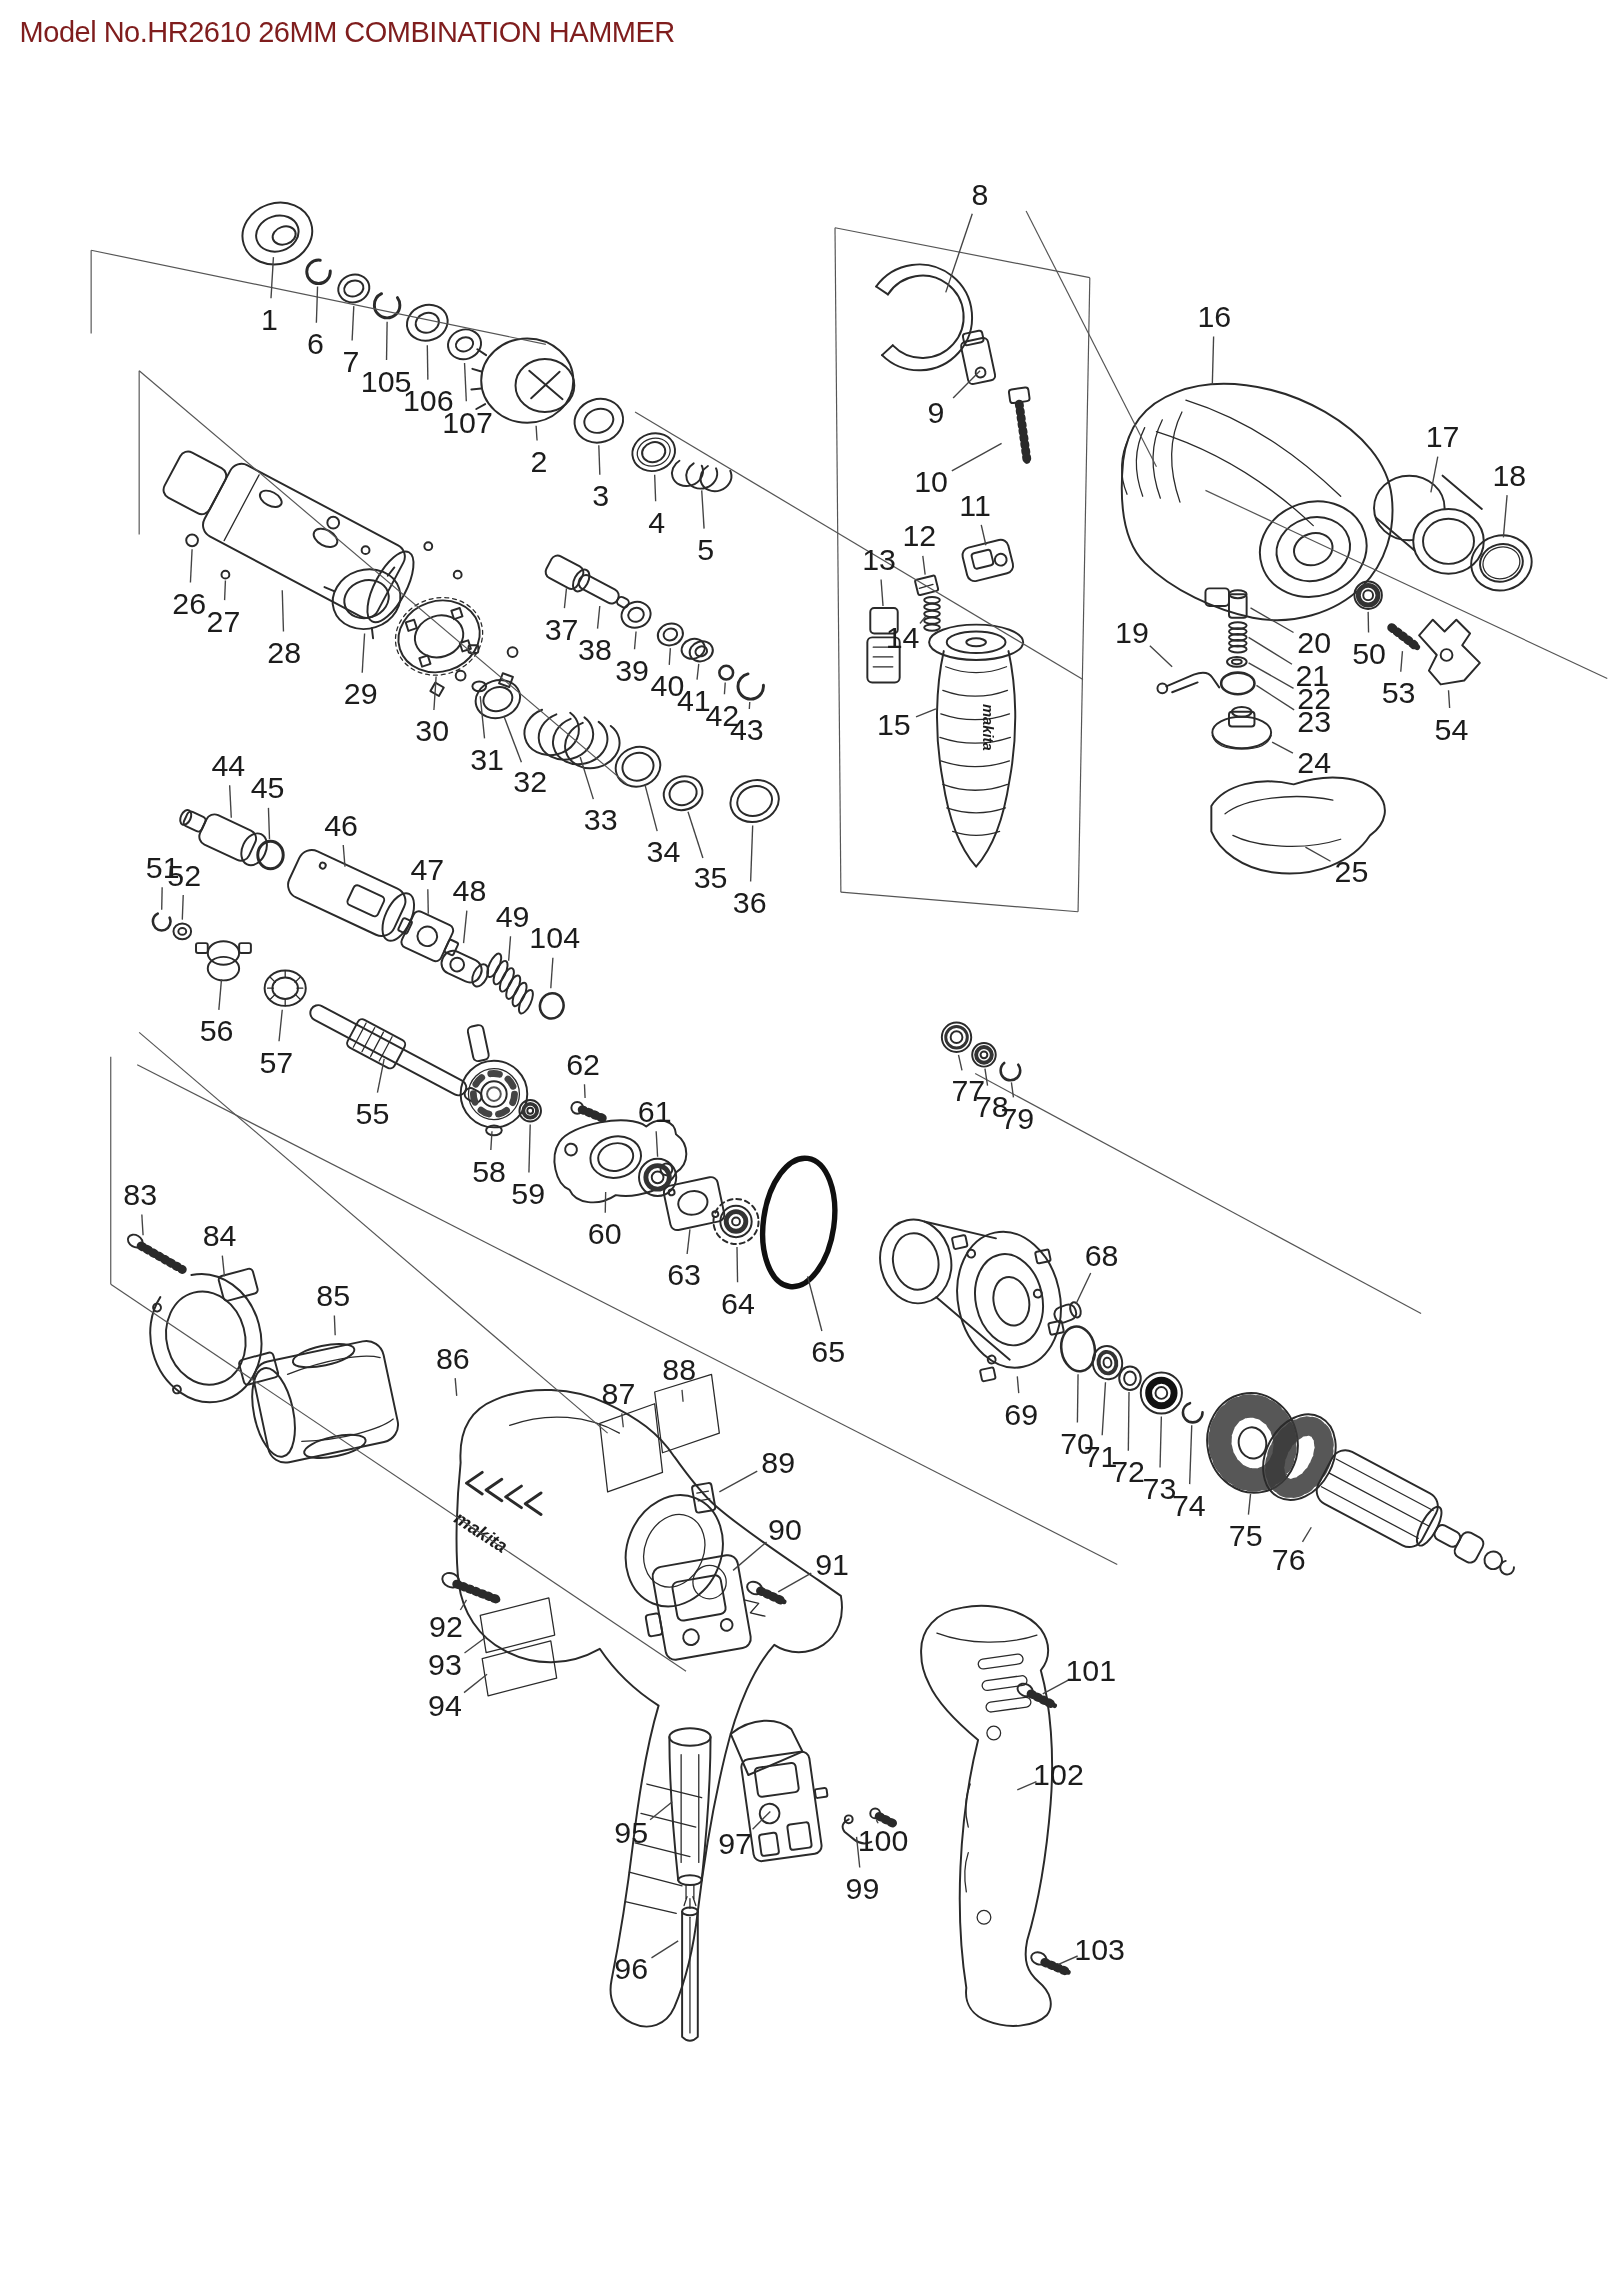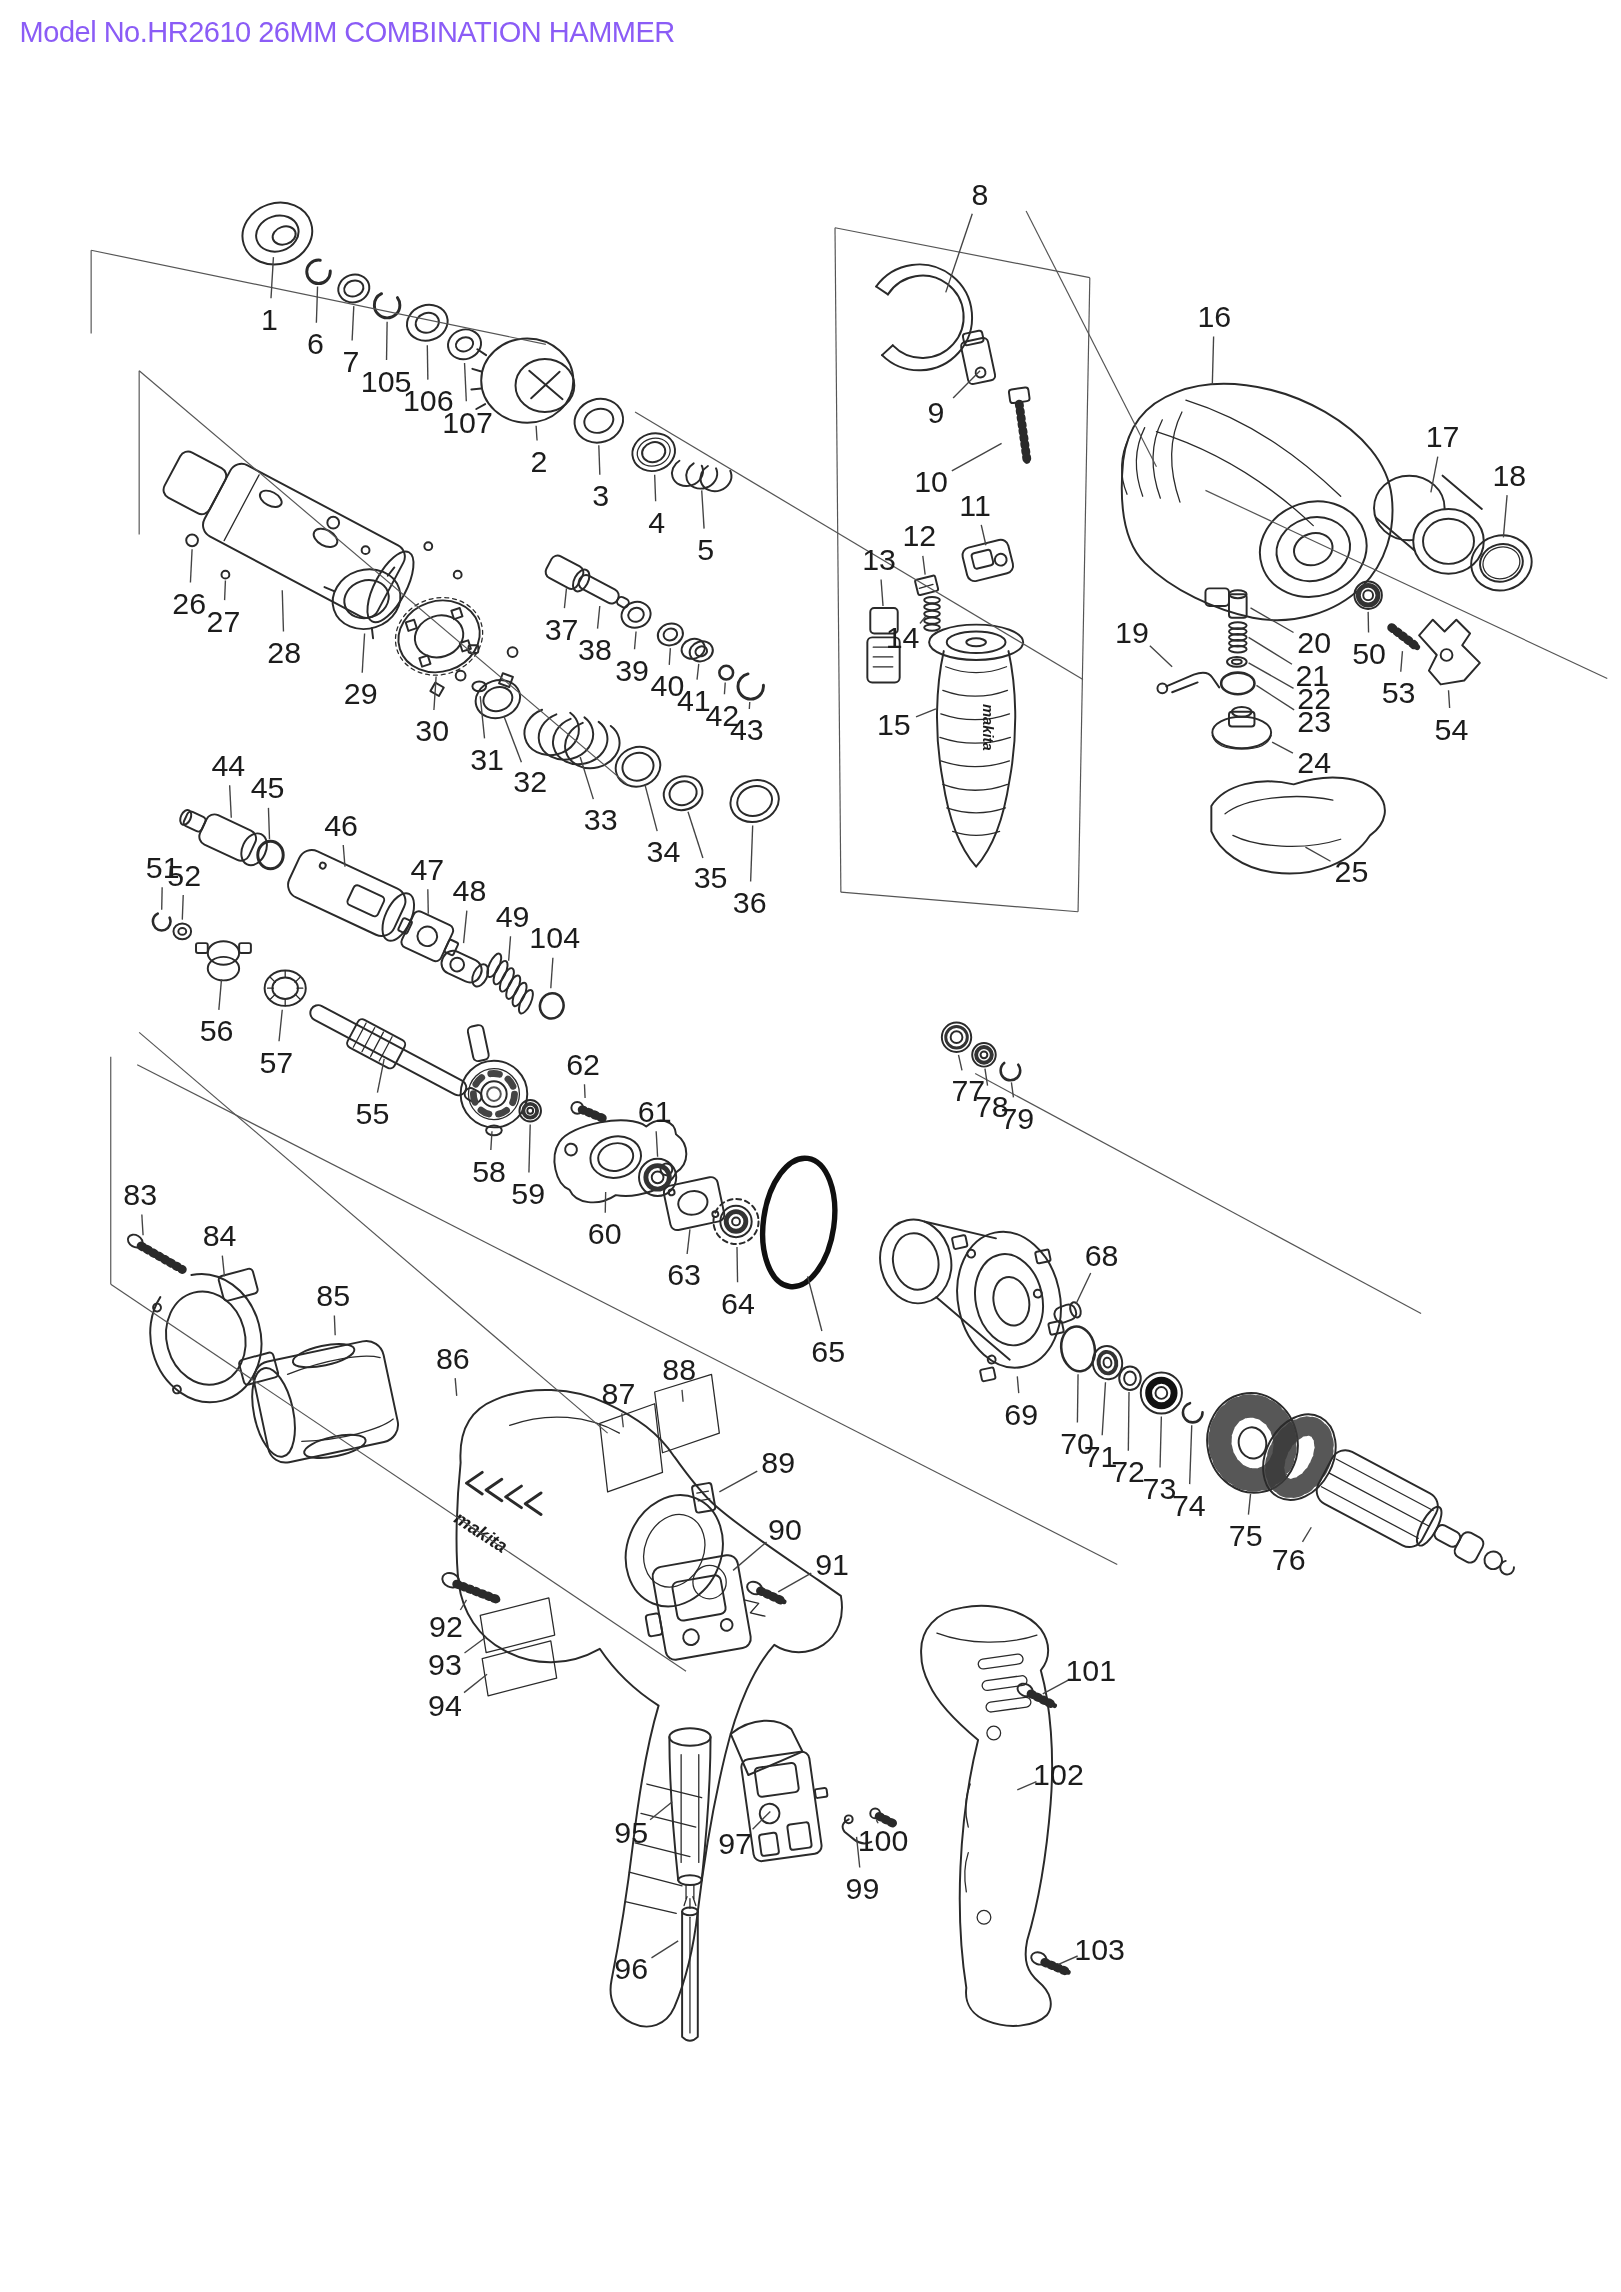--- a/index.html
+++ b/index.html
@@ -1,18 +1,18 @@
 <!DOCTYPE html>
 <html><head>
 <meta charset="utf-8">
 <style>
   html,body{margin:0;padding:0;background:#ffffff;}
   .stage{position:relative;width:1621px;height:2293px;background:#fff;overflow:hidden;
          font-family:"Liberation Sans",sans-serif;}
-  .title{position:absolute;left:19.6px;top:15.7px;font-size:29px;color:#8b5cf6;letter-spacing:-0.5px;}
+  .title{position:absolute;left:19.6px;top:15.7px;font-size:29px;color:#7f1d1d;letter-spacing:-0.5px;}
   svg.diagram{position:absolute;left:0;top:0;}
   
   #art *{stroke:#2a2a2a;stroke-width:2;fill:none;stroke-linecap:round;stroke-linejoin:round;}
   #art .f{fill:#fff;}
   #art .dk{stroke:#101010;}
   #art .thin{stroke-width:1.3;}
   #art .bold{stroke-width:5.5;}
   #art .thr{stroke-width:9;stroke-dasharray:1.8 5;}
   #art .logo{stroke:none;fill:#1d1d1d;font:italic bold 19px "Liberation Sans",sans-serif;}
   #art .logo2{stroke:none;fill:#1d1d1d;font:italic bold 15px "Liberation Sans",sans-serif;}

